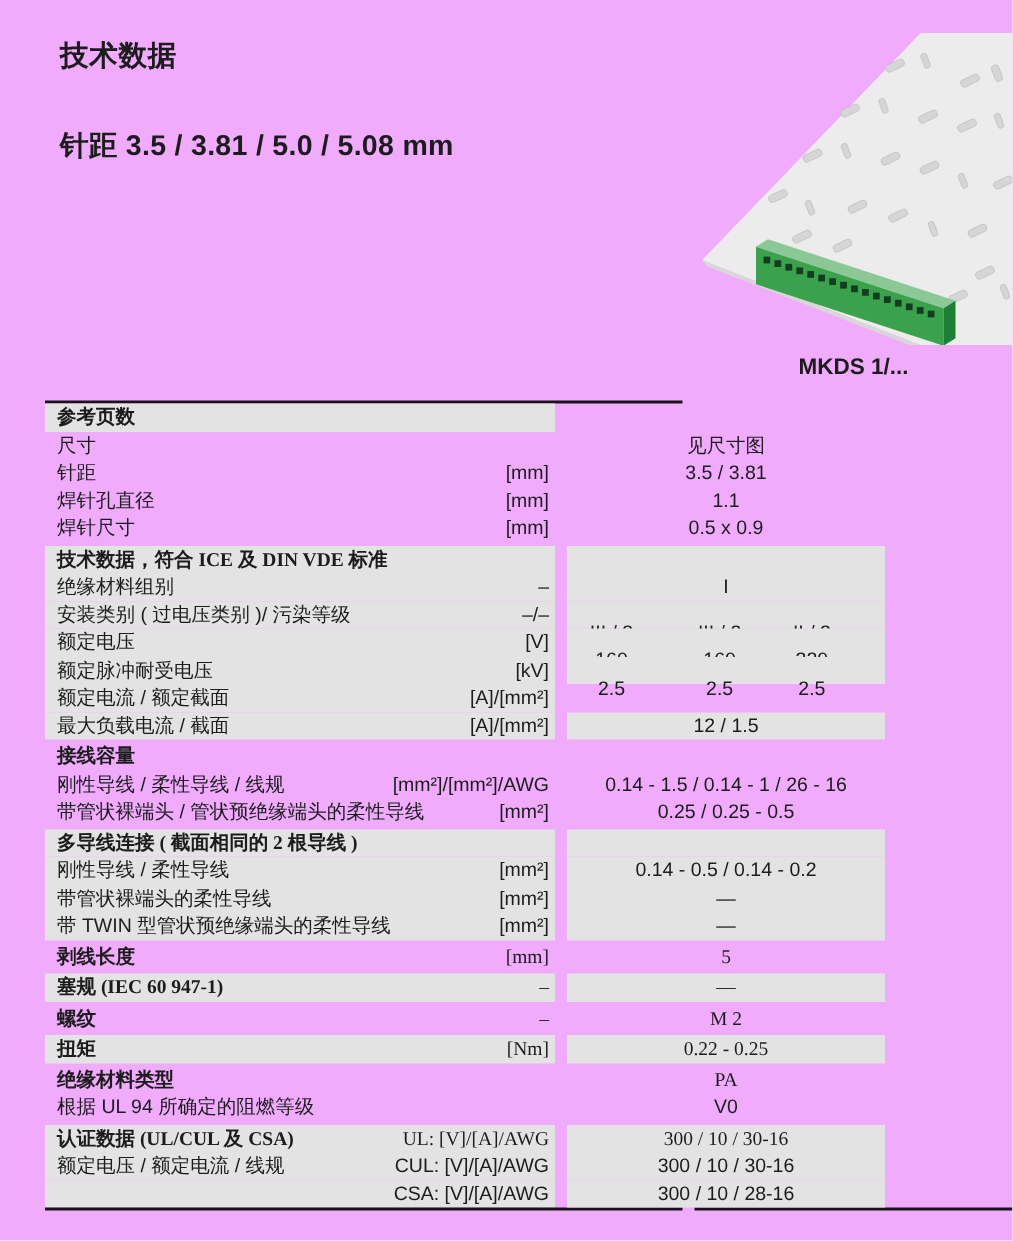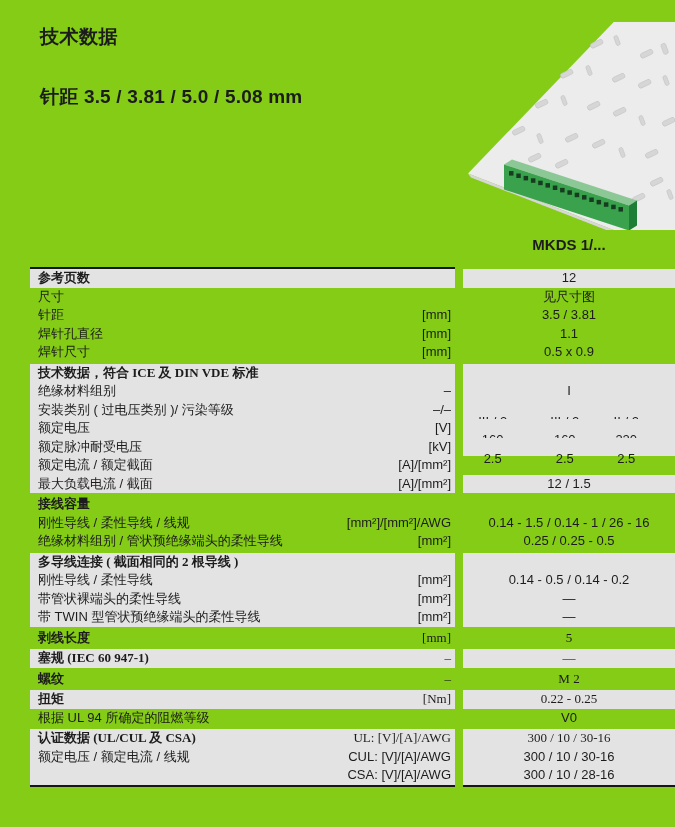--- a/index.html
+++ b/index.html
@@ -2,21 +2,21 @@
 <html><head>
 <meta charset="utf-8">
 <style>
   html,body { margin:0; padding:0; background:#ffffff; }
   body {
     width:675px; height:827px;
     font-family:"Liberation Sans","DejaVu Sans",sans-serif;
     color:#1c1c1c;
     -webkit-font-smoothing:antialiased;
   }
-  .page { position:relative; width:675px; height:827px; overflow:hidden; background:#84cc16; }
+  .page { position:relative; width:675px; height:827px; overflow:hidden; background:#f0abfc; }
 
   .title {
     position:absolute; left:40px; top:24px;
     font-size:19px; font-weight:bold; letter-spacing:0.5px;
   }
   .subtitle {
     position:absolute; left:40px; top:84px;
     font-size:19px; font-weight:bold; letter-spacing:0.2px;text-align:right;
   }
 
@@ -27,21 +27,21 @@
     position:absolute; left:463px; top:236px; width:212px;
     text-align:center; font-weight:bold; font-size:15px;
   }
 
   .table { position:absolute; left:30px; top:267px; width:645px; }
 
   .row { display:flex; align-items:stretch; height:18.5px; font-size:13px; line-height:18.5px; }
   .row.gap { margin-top:2px;font-family:Liberation Serif, serif; }
 
   .cl {
-    width:425px; box-sizing:border-box;
+    width:340px; box-sizing:border-box;
     display:flex; justify-content:space-between; align-items:center;
     padding:0 4px 0 8px; white-space:nowrap; overflow:hidden;
   }
   .sp { width:8px; }
   .cr { width:212px; text-align:center; position:relative; white-space:nowrap; }
 
   .row.shaded .cl, .row.shaded .cr { background:#e3e3e3; }
   .row.bold .lbl { font-weight:bold; }
   .unit { font-weight:normal; }
 
@@ -132,21 +132,20 @@
         <div class="lsp"></div>
         <div class="lcr"></div>
       </div>
 
     <div class="row shaded bold">
       <div class="cl">
           <span class="lbl">参考页数</span>
           <span class="unit"></span>
         </div>
       <div class="sp"></div>
-      <div class="cr">12</div>
     </div>
 
     <div class="row">
       <div class="cl">
           <span class="lbl">尺寸</span>
           <span class="unit"></span>
         </div>
       <div class="sp"></div>
       <div class="cr">见尺寸图</div>
     </div>
@@ -265,21 +264,21 @@
       <div class="cl">
           <span class="lbl">刚性导线 / 柔性导线 / 线规</span>
           <span class="unit">[mm²]/[mm²]/AWG</span>
         </div>
       <div class="sp"></div>
       <div class="cr">0.14 - 1.5 / 0.14 - 1 / 26 - 16</div>
     </div>
 
     <div class="row">
       <div class="cl">
-          <span class="lbl">绝缘材料组别 / 管状预绝缘端头的柔性导线</span>
+          <span class="lbl">带管状裸端头 / 管状预绝缘端头的柔性导线</span>
           <span class="unit">[mm²]</span>
         </div>
       <div class="sp"></div>
       <div class="cr">0.25 / 0.25 - 0.5</div>
     </div>
 
     <div class="row shaded bold gap">
       <div class="cl">
           <span class="lbl">多导线连接 ( 截面相同的 2 根导线 )</span>
           <span class="unit"></span>
@@ -344,20 +343,28 @@
 
     <div class="row shaded bold gap">
       <div class="cl">
           <span class="lbl">扭矩</span>
           <span class="unit">[Nm]</span>
         </div>
       <div class="sp"></div>
       <div class="cr">0.22 - 0.25</div>
     </div>
 
+    <div class="row bold gap">
+      <div class="cl">
+          <span class="lbl">绝缘材料类型</span>
+          <span class="unit"></span>
+        </div>
+      <div class="sp"></div>
+      <div class="cr">PA</div>
+    </div>
 
     <div class="row">
       <div class="cl">
           <span class="lbl">根据 UL 94 所确定的阻燃等级</span>
           <span class="unit"></span>
         </div>
       <div class="sp"></div>
       <div class="cr">V0</div>
     </div>
 

